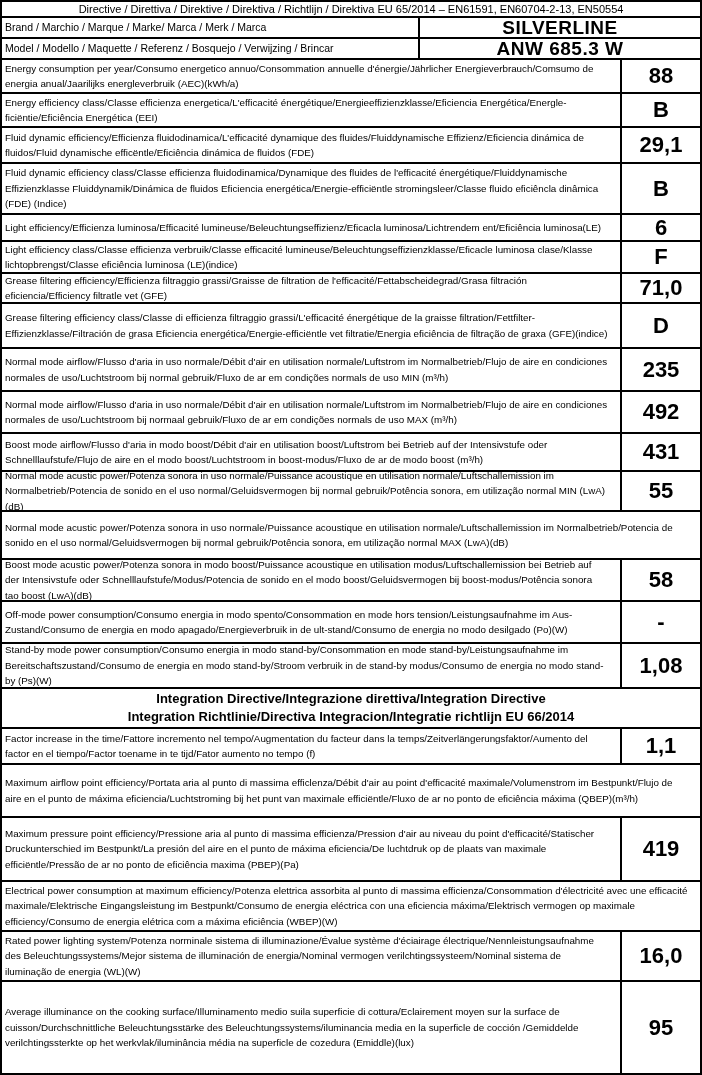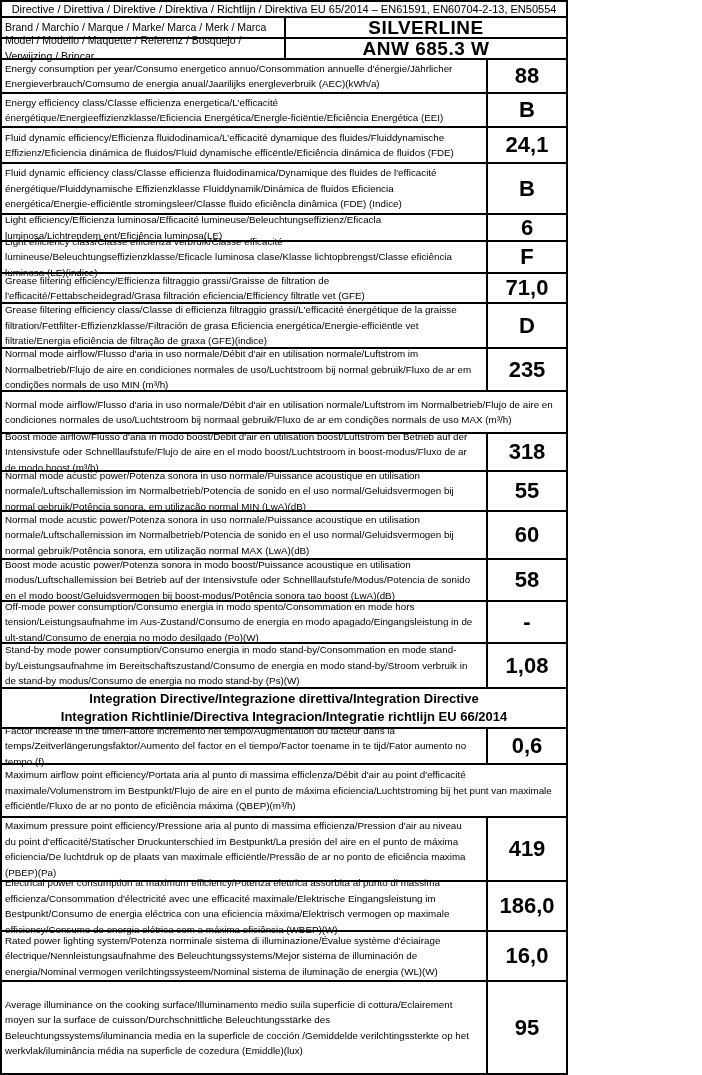--- a/index.html
+++ b/index.html
@@ -1,20 +1,20 @@
 <!DOCTYPE html>
 <html><head>
 <meta charset="utf-8">
 <style>
   * { box-sizing: border-box; margin: 0; padding: 0; }
   html, body { background: #ffffff; }
   body { font-family: "Liberation Sans", sans-serif; color: #000; }
 
   .doc {
-    width: 568px;
+    width: 702px;
     height: 1075px;
     border: 2px solid #000;
     background: #fff;
     display: flex;
     flex-direction: column;
     overflow: hidden;
   }
 
   .row {
     display: flex;
@@ -92,21 +92,21 @@
     <div class="val">88</div>
   </div>
 
   <div class="row" style="height:34px">
     <div class="lbl">Energy efficiency class/Classe efficienza energetica/L'efficacité énergétique/Energieeffizienzklasse/Eficiencia Energética/Energle-ficiëntie/Eficiência Energética (EEI)</div>
     <div class="val">B</div>
   </div>
 
   <div class="row" style="height:36px">
     <div class="lbl">Fluid dynamic efficiency/Efficienza fluidodinamica/L'efficacité dynamique des fluides/Fluiddynamische Effizienz/Eficiencia dinámica de fluidos/Fluid dynamische efficëntle/Eficiência dinámica de fluidos (FDE)</div>
-    <div class="val">24,1</div>
+    <div class="val">29,1</div>
   </div>
 
   <div class="row" style="height:51px">
     <div class="lbl">Fluid dynamic efficiency class/Classe efficienza fluidodinamica/Dynamique des fluides de l'efficacité énergétique/Fluiddynamische Effizienzklasse Fluiddynamik/Dinámica de fluidos Eficiencia energética/Energie-efficiëntle stromingsleer/Classe fluido eficiêncla dinâmica (FDE) (Indice)</div>
     <div class="val">B</div>
   </div>
 
   <div class="row" style="height:27px">
     <div class="lbl">Light efficiency/Efficienza luminosa/Efficacité lumineuse/Beleuchtungseffizienz/Eficacla luminosa/Lichtrendem ent/Eficiência luminosa(LE)</div>
     <div class="val">6</div>
@@ -127,75 +127,74 @@
     <div class="val">D</div>
   </div>
 
   <div class="row" style="height:43px">
     <div class="lbl">Normal mode airflow/Flusso d'aria in uso normale/Débit d'air en utilisation normale/Luftstrom im Normalbetrieb/Flujo de aire en condiciones normales de uso/Luchtstroom bij normal gebruik/Fluxo de ar  em condições normals de uso MIN (m³/h)</div>
     <div class="val">235</div>
   </div>
 
   <div class="row" style="height:42px">
     <div class="lbl">Normal mode airflow/Flusso d'aria in uso normale/Débit d'air en utilisation normale/Luftstrom im Normalbetrieb/Flujo de aire en condiciones normales de uso/Luchtstroom bij normaal gebruik/Fluxo de ar em condições normals de uso MAX (m³/h)</div>
+    <div class="val">492</div>
   </div>
 
   <div class="row" style="height:38px">
     <div class="lbl">Boost mode airflow/Flusso d'aria in modo boost/Débit d'air en utilisation boost/Luftstrom bei Betrieb auf der Intensivstufe oder Schnelllaufstufe/Flujo de aire en el modo boost/Luchtstroom in boost-modus/Fluxo de ar de modo boost  (m³/h)</div>
-    <div class="val">318</div>
+    <div class="val">431</div>
   </div>
 
   <div class="row" style="height:40px">
     <div class="lbl">Normal mode acustic power/Potenza sonora in uso normale/Puissance acoustique en utilisation normale/Luftschallemission im Normalbetrieb/Potencia de sonido en el uso normal/Geluidsvermogen bij normal gebruik/Potência sonora, em utilização normal MIN (LwA)(dB)</div>
     <div class="val">55</div>
   </div>
 
   <div class="row" style="height:48px">
     <div class="lbl">Normal mode acustic power/Potenza sonora in uso normale/Puissance acoustique en utilisation normale/Luftschallemission im Normalbetrieb/Potencia de sonido en el uso normal/Geluidsvermogen bij normal gebruik/Potência sonora, em utilização normal  MAX (LwA)(dB)</div>
-    <div class="val">60</div>
   </div>
 
   <div class="row" style="height:42px">
     <div class="lbl">Boost mode acustic power/Potenza sonora in modo boost/Puissance acoustique en utilisation modus/Luftschallemission bei Betrieb auf der Intensivstufe oder Schnelllaufstufe/Modus/Potencia de sonido en el modo boost/Geluidsvermogen bij boost-modus/Potência sonora tao boost (LwA)(dB)</div>
     <div class="val">58</div>
   </div>
 
   <div class="row" style="height:42px">
-    <div class="lbl">Off-mode power consumption/Consumo energia in modo spento/Consommation en mode hors tension/Leistungsaufnahme im Aus-Zustand/Consumo de energia en modo apagado/Eingangsleistung in de ult-stand/Consumo de energia no modo desilgado (Po)(W)</div>
+    <div class="lbl">Off-mode power consumption/Consumo energia in modo spento/Consommation en mode hors tension/Leistungsaufnahme im Aus-Zustand/Consumo de energia en modo apagado/Energieverbruik in de ult-stand/Consumo de energia no modo desilgado (Po)(W)</div>
     <div class="val">-</div>
   </div>
 
   <div class="row" style="height:45px">
     <div class="lbl">Stand-by mode power consumption/Consumo energia in modo stand-by/Consommation en mode stand-by/Leistungsaufnahme im Bereitschaftszustand/Consumo de energia en modo stand-by/Stroom verbruik in de stand-by modus/Consumo de energia no modo stand-by (Ps)(W)</div>
     <div class="val">1,08</div>
   </div>
 
   <div class="row section-title-row" style="height:40px">
     <div>Integration Directive/Integrazione direttiva/Integration Directive</div>
     <div>Integration Richtlinie/Directiva Integracion/Integratie richtlijn EU 66/2014</div>
   </div>
 
   <div class="row" style="height:36px">
     <div class="lbl">Factor increase in the time/Fattore incremento nel tempo/Augmentation du facteur dans la temps/Zeitverlängerungsfaktor/Aumento del factor en el tiempo/Factor toename in te tijd/Fator aumento no tempo (f)</div>
-    <div class="val">0,6</div>
+    <div class="val">1,1</div>
   </div>
 
 
   <div class="row" style="height:53px">
     <div class="lbl">Maximum airflow point efficiency/Portata aria al punto di massima efficlenza/Débit d'air au point d'efficacité maximale/Volumenstrom im Bestpunkt/Flujo de aire en el punto de máxima eficiencia/Luchtstroming bij het punt van maximale efficiëntle/Fluxo de ar no ponto de eficiência máxima (QBEP)(m³/h)</div>
   </div>
 
   <div class="row" style="height:64px">
     <div class="lbl">Maximum pressure point efficiency/Pressione aria al punto di massima efficienza/Pression d'air au niveau du point d'efficacité/Statischer Druckunterschied im Bestpunkt/La presión del aire en el punto de máxima eficiencia/De luchtdruk op de plaats van maximale efficiëntle/Pressão de ar no ponto de eficiência maxima (PBEP)(Pa)</div>
     <div class="val">419</div>
   </div>
 
   <div class="row" style="height:50px">
     <div class="lbl">Electrical power consumption at maximum efficiency/Potenza elettrica assorbita al punto di massima efficienza/Consommation d'électricité avec une efficacité maximale/Elektrische Eingangsleistung im Bestpunkt/Consumo de energia eléctrica con una eficiencia máxima/Elektrisch vermogen op maximale efficiency/Consumo de energia elétrica com a máxima eficiência (WBEP)(W)</div>
-    <div class="val">186,0</div>
   </div>
 
   <div class="row" style="height:50px">
     <div class="lbl">Rated power lighting system/Potenza norminale sistema di illuminazione/Évalue système d'éciairage électrique/Nennleistungsaufnahme des Beleuchtungssystems/Mejor sistema de illuminación de energia/Nominal vermogen verilchtingssysteem/Nominal sistema de iluminação de energia (WL)(W)</div>
     <div class="val">16,0</div>
   </div>
 
   <div class="row">
     <div class="lbl">Average illuminance on the cooking surface/Illuminamento medio suila superficie di cottura/Eclairement moyen sur la surface de cuisson/Durchschnittliche Beleuchtungsstärke des Beleuchtungssystems/iluminancia media en la superficle de cocción /Gemiddelde verilchtingssterkte op het werkvlak/iluminância média na superficle de cozedura  (Emiddle)(lux)</div>
     <div class="val">95</div>

